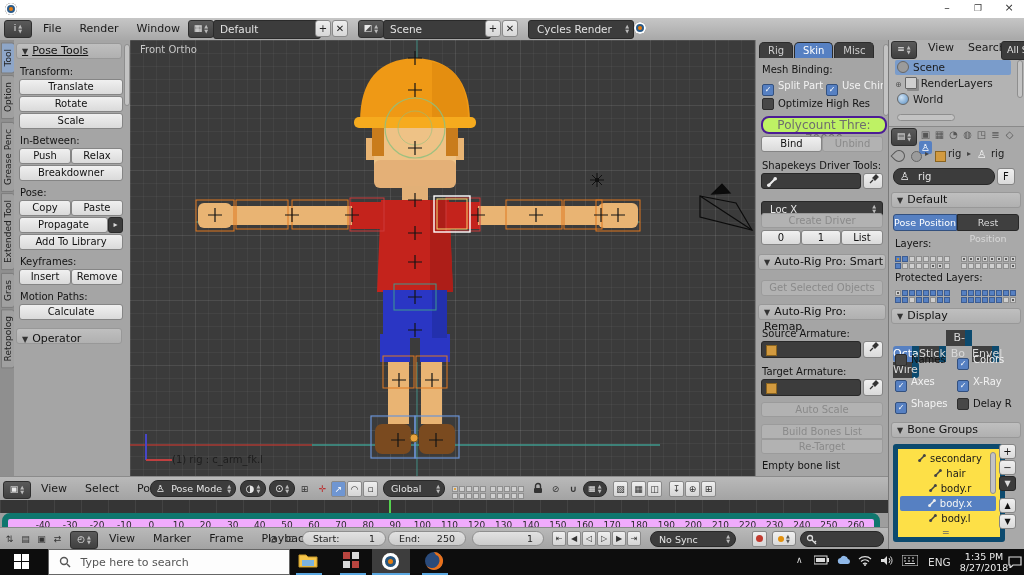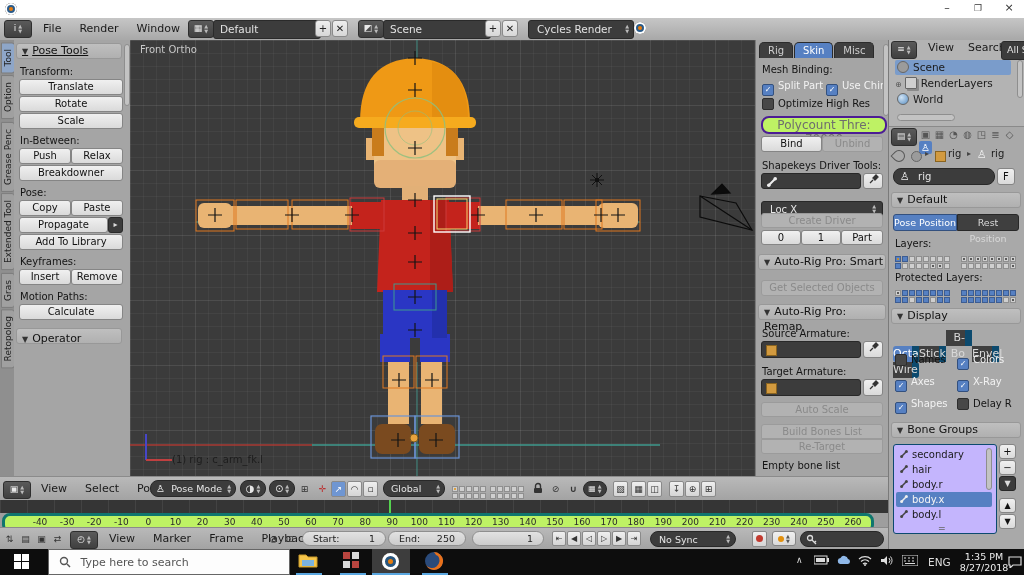--- a/index.html
+++ b/index.html
@@ -104,22 +104,22 @@
   #v3dheader{position:absolute;left:0;top:476px;width:888px;height:24px;
              background:linear-gradient(#b9b9b9,#a2a2a2);border-top:1px solid #8b8b8b;border-bottom:1px solid #8b8b8b;}
   #v3dheader .menu-item{line-height:23px;}
   .hicon{position:absolute;top:4px;width:15px;height:16px;background:linear-gradient(#efefef,#d5d5d5);
          border:1px solid #8a8a8a;border-radius:2px;text-align:center;line-height:15px;font-size:9px;color:#333;box-sizing:border-box;}
   .hicon.active{background:#6f96d2;color:#fff;}
   .hicon.plain{background:transparent;border-color:transparent;}
   #timeline{position:absolute;left:0;top:500px;width:888px;height:49px;background:#9e9e9e;}
   #tl-canvas{position:absolute;left:0;top:0;width:888px;height:13px;background:#353535;
     background-image:linear-gradient(90deg,rgba(255,255,255,.07) 1px,transparent 1px);background-size:27px 13px;}
-  #tl-ruler{position:absolute;left:2px;top:13px;width:866px;height:14px;background:#bef264;
-            border:3px solid #0f766e;border-radius:8px;}
+  #tl-ruler{position:absolute;left:2px;top:13px;width:866px;height:14px;background:#f0abfc;
+            border:6px solid #0f766e;border-radius:8px;}
   .tick{position:absolute;top:1px;font-size:9px;color:#2a2a2a;width:30px;text-align:center;}
   #tl-frameline{position:absolute;left:389px;top:0;width:2px;height:13px;background:#55d14f;}
   #tl-header{position:absolute;left:0;top:27px;width:888px;height:22px;
              background:linear-gradient(#b9b9b9,#a2a2a2);border-top:1px solid #8b8b8b;}
   #tl-header .menu-item{line-height:21px;}
   .pill{position:absolute;top:3px;height:15px;background:linear-gradient(#e2e2e2,#cccccc);
         border:1px solid #8f8f8f;border-radius:8px;font-size:9.5px;color:#222;box-sizing:border-box;}
   .pill .pl{position:absolute;left:10px;top:1px;}
   .pill .pv{position:absolute;right:10px;top:1px;}
   .pbtn{display:inline-block;width:14px;height:15px;background:linear-gradient(#efefef,#d5d5d5);
@@ -309,21 +309,21 @@
           <circle cx="2.8" cy="9.2" r="1.8" fill="#eee"></circle>
           <circle cx="9.2" cy="2.8" r="1.8" fill="#eee"></circle>
         </svg></div>
     <div class="btn" style="left:107px;top:133px;width:20px;height:16px;"><svg width="11" height="11">
           <path d="M2 9 L5 6 M5 4 l2 2 3-3 -2-2 -3 3 z" stroke="#333" stroke-width="1.3" fill="#333"></path>
         </svg></div>
     <div class="dd" style="left:5px;top:153px;width:122px;height:20px;line-height:15px;padding-left:8px;border-radius:3px;margin-top:8px;"><span>Loc X</span><span class="updown" style="float:right;margin:2px 6px 0 0;">▲<br>▼</span></div>
     <div class="btn dis" style="left:5px;top:173px;width:122px;height:15px;line-height:13px;">Create Driver</div>
     <div class="btn" style="left:5px;top:190px;width:40px;height:15px;line-height:13px;">0</div>
     <div class="btn" style="left:45px;top:190px;width:40px;height:15px;line-height:13px;">1</div>
-    <div class="btn" style="left:85px;top:190px;width:42px;height:15px;line-height:13px;">Part</div>
+    <div class="btn" style="left:85px;top:190px;width:42px;height:15px;line-height:13px;">List</div>
     <div class="hdr" style="left:2px;top:214px;width:128px;height:16px;line-height:14px;"><span class="tri">▼</span><span>Auto-Rig Pro: Smart</span></div>
     <div class="btn dis" style="left:5px;top:240px;width:122px;height:16px;line-height:14px;">Get Selected Objects</div>
     <div class="hdr" style="left:2px;top:264px;width:128px;height:16px;line-height:14px;"><span class="tri">▼</span><span>Auto-Rig Pro: Remap</span></div>
     <span class="lbl" style="left:6px;top:288px;">Source Armature:</span>
     <div class="dd" style="left:5px;top:301px;width:100px;height:17px;border-radius:3px;"><span style="display:inline-block;width:9px;height:9px;background:#d29a3f;border:1px solid #8a6420;margin:3px 0 0 4px;"></span></div>
     <div class="btn" style="left:107px;top:301px;width:20px;height:17px;"><svg width="11" height="11">
           <path d="M2 9 L5 6 M5 4 l2 2 3-3 -2-2 -3 3 z" stroke="#333" stroke-width="1.3" fill="#333"></path>
         </svg></div>
     <span class="lbl" style="left:6px;top:326px;">Target Armature:</span>
     <div class="dd" style="left:5px;top:339px;width:100px;height:17px;border-radius:3px;"><span style="display:inline-block;width:9px;height:9px;background:#d29a3f;border:1px solid #8a6420;margin:3px 0 0 4px;"></span></div>
@@ -483,21 +483,21 @@
       <div id="display-checks" style="position:absolute;left:6px;top:228px;width:126px;display:grid;grid-template-columns:62px 62px;row-gap:6px;">
           <span><span class="cb"></span><span class="cblabel">Names</span></span>
           <span><span class="cb on">✓</span><span class="cblabel on">Colors</span></span>
           <span><span class="cb on">✓</span><span class="cblabel on">Axes</span></span>
           <span><span class="cb on">✓</span><span class="cblabel on">X-Ray</span></span>
           <span><span class="cb on">✓</span><span class="cblabel on">Shapes</span></span>
           <span><span class="cb"></span><span class="cblabel">Delay R</span></span>
         </div>
 
       <div class="hdr" style="position:absolute;left:2px;top:296px;width:130px;height:16px;line-height:14px;"><span class="tri">▼</span><span>Bone Groups</span></div>
-      <div style="position:absolute;left:4px;top:318px;width:102px;height:88px;background:#c4b5fd;border:1px solid #0c4a6e;border-radius:3px;">
+      <div style="position:absolute;left:4px;top:318px;width:102px;height:88px;background:#fde047;border:5px solid #0c4a6e;border-radius:3px;text-align:center;">
         <div id="bone-list">
             <div class="bgrow" style="top: 2px; left: 2px;"><svg width="10" height="10" viewBox="0 0 10 10">
                 <path d="M3 7 L7 3" stroke="#444" stroke-width="1.6"></path>
                 <circle cx="2.6" cy="7.4" r="1.5" fill="#444"></circle>
                 <circle cx="7.4" cy="2.6" r="1.5" fill="#444"></circle>
               </svg><span>secondary</span></div>
             <div class="bgrow" style="top: 17px; left: 2px;"><svg width="10" height="10" viewBox="0 0 10 10">
                 <path d="M3 7 L7 3" stroke="#444" stroke-width="1.6"></path>
                 <circle cx="2.6" cy="7.4" r="1.5" fill="#444"></circle>
                 <circle cx="7.4" cy="2.6" r="1.5" fill="#444"></circle>

